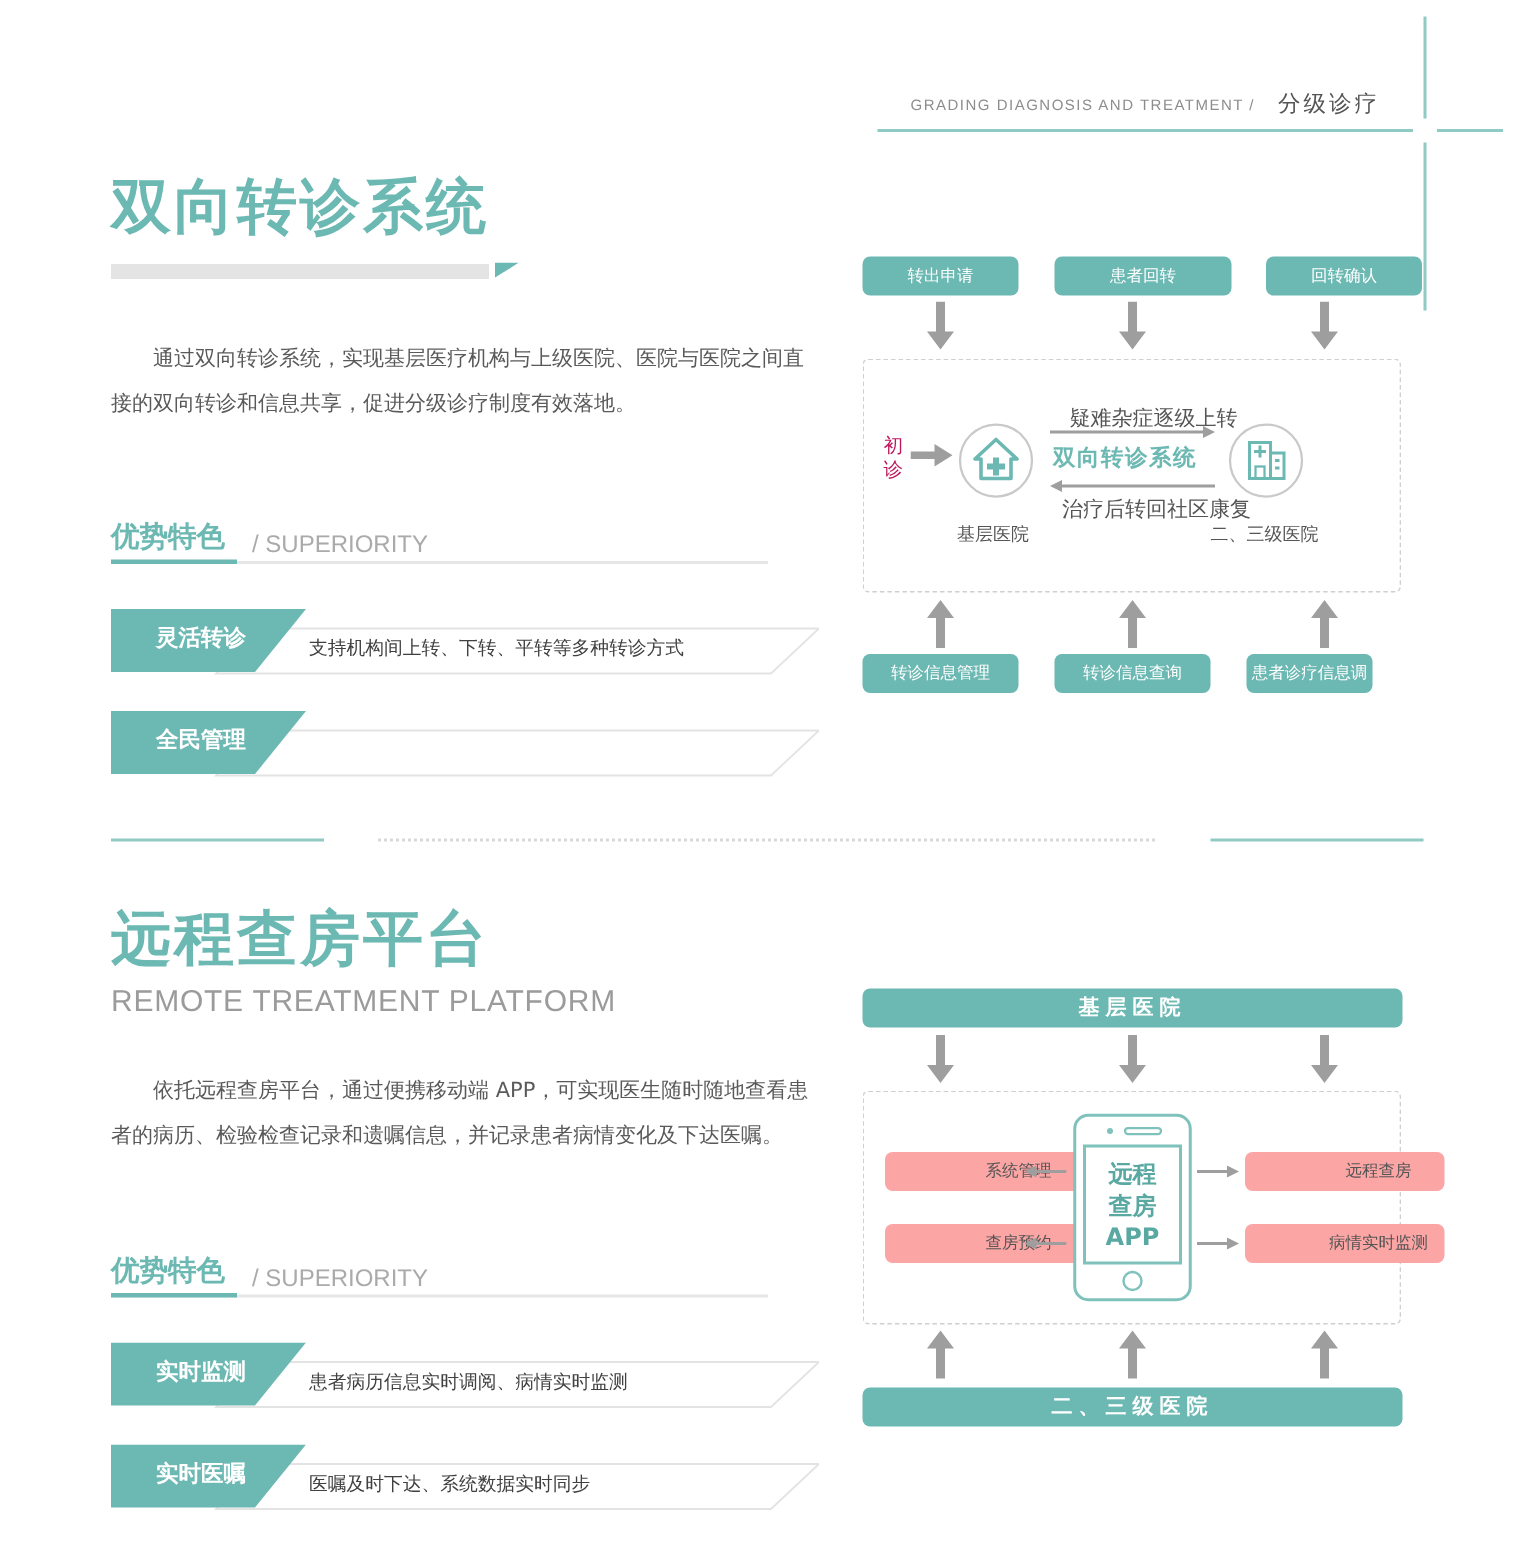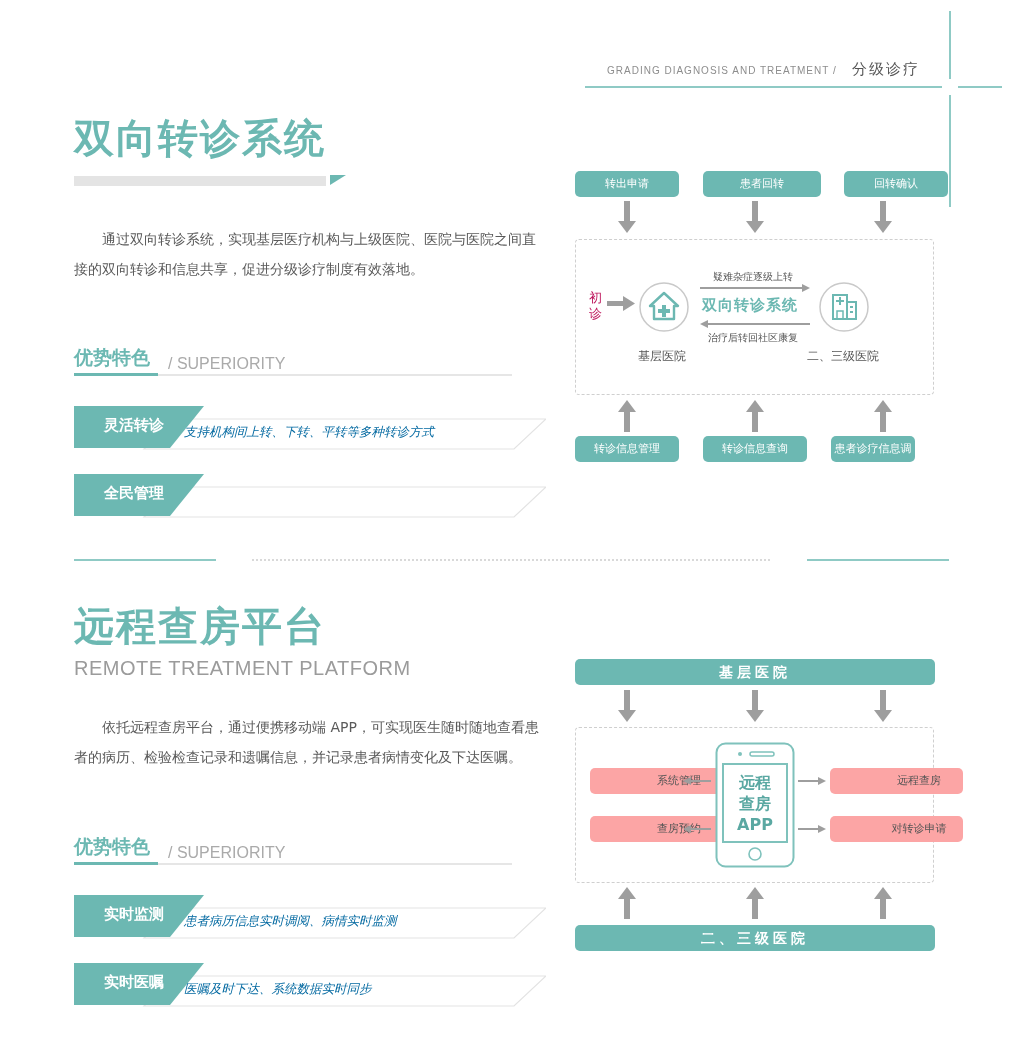--- a/index.html
+++ b/index.html
@@ -16,27 +16,27 @@
   .gray-bar{background:#e4e4e4;height:10px;}
   .para{font-size:14px;line-height:30px;color:#5a5a5a;text-indent:2em;}
   .sup-title{font-size:19px;font-weight:bold;color:#6cb8b2;}
   .sup-en{font-family:"Liberation Sans",sans-serif;font-size:16px;color:#aaa;}
   .sup-line{height:2px;background:#e6e6e6;}
   .sup-line-accent{height:3px;background:#6cb8b2;}
   
   .feat{position:absolute;height:44px;}
   .feat svg{position:absolute;left:0;top:0;}
   .feat-label{position:absolute;left:30px;top:10px;color:#fff;font-size:15px;font-weight:bold;}
-  .feat-desc{position:absolute;left:110px;top:18px;color:#0369a1;font-size:12.5px;font-style:italic;}
+  .feat-desc{position:absolute;left:132px;top:18px;color:#404040;font-size:12.5px;}
   
   .tbox{position:absolute;background:#6cb8b2;border-radius:5px;color:#fff;font-size:11px;text-align:center;}
   .gbox{position:absolute;background:#fca5a5;border-radius:5px;color:#555;font-size:11px;text-align:center;padding-left:45px;}
   .dash{position:absolute;border:1.5px dashed #cfcfcf;border-radius:4px;}
   .arrow-d,.arrow-u{position:absolute;width:20px;height:34px;}
-  .small{font-size:10px;color:#555;}
+  .small{font-size:14px;color:#555;}
 </style>
 </head>
 <body>
 
 <div class="abs hdr-en" style="left:607px;top:65px;">GRADING DIAGNOSIS AND TREATMENT /</div>
 <div class="abs hdr-cn" style="left:852px;top:60px;">分级诊疗</div>
 <div class="abs hline" style="left:585px;top:86px;width:357px;"></div>
 <div class="abs hline" style="left:958px;top:86px;width:44px;"></div>
 <div class="abs vline" style="left:949px;top:11px;height:68px;"></div>
 <div class="abs vline" style="left:949px;top:95px;height:112px;"></div>
@@ -188,21 +188,21 @@
 <svg class="arrow-d" style="left:873px;top:690px;" viewBox="0 0 20 34">
     <rect x="7" y="0" width="6" height="22" fill="#9e9e9e"></rect>
     <polygon points="1,20 19,20 10,32" fill="#9e9e9e"></polygon>
   </svg>
 
 <div class="dash" style="left:575px;top:727px;width:357px;height:154px;"></div>
 
 <div class="gbox" style="left:590px;top:768px;width:88px;height:26px;line-height:26px;">系统管理</div>
 <div class="gbox" style="left:590px;top:816px;width:88px;height:26px;line-height:26px;">查房预约</div>
 <div class="gbox" style="left:830px;top:768px;width:88px;height:26px;line-height:26px;">远程查房</div>
-<div class="gbox" style="left:830px;top:816px;width:88px;height:26px;line-height:26px;">对转诊申请</div>
+<div class="gbox" style="left:830px;top:816px;width:88px;height:26px;line-height:26px;">病情实时监测</div>
 
 <svg class="abs" style="left:683px;top:777px;" width="28" height="8">
     <polygon points="8,0 0,4 8,8" fill="#9e9e9e"></polygon>
     <rect x="6" y="3" width="22" height="2" fill="#9e9e9e"></rect>
   </svg>
 <svg class="abs" style="left:683px;top:825px;" width="28" height="8">
     <polygon points="8,0 0,4 8,8" fill="#9e9e9e"></polygon>
     <rect x="6" y="3" width="22" height="2" fill="#9e9e9e"></rect>
   </svg>
 <svg class="abs" style="left:798px;top:777px;" width="28" height="8">

